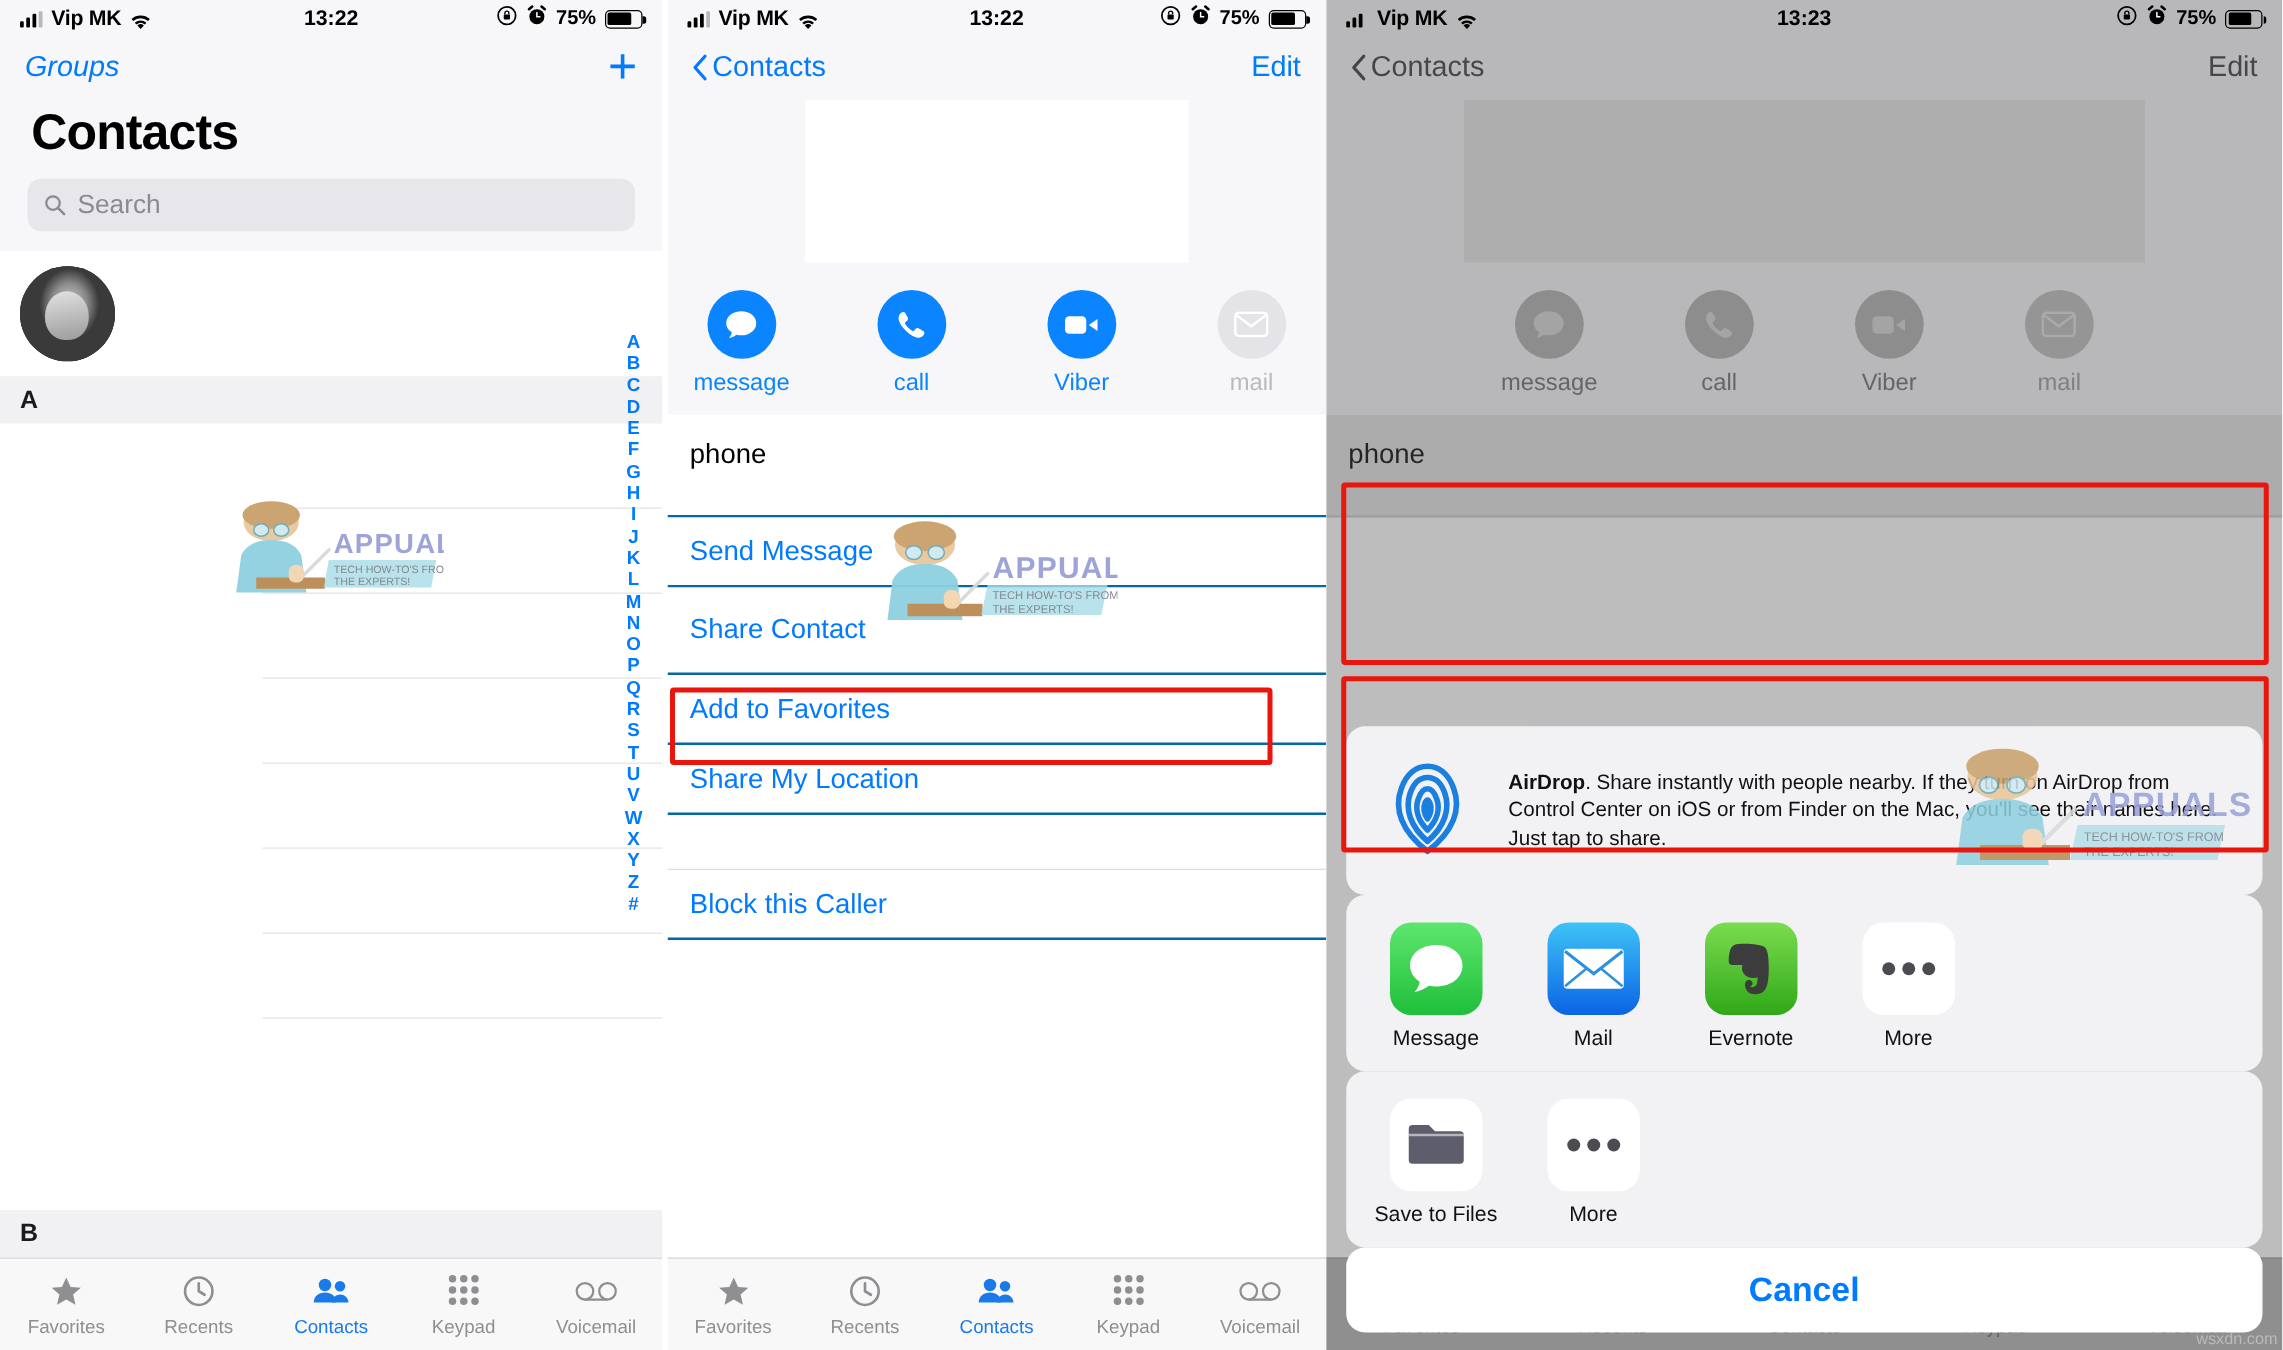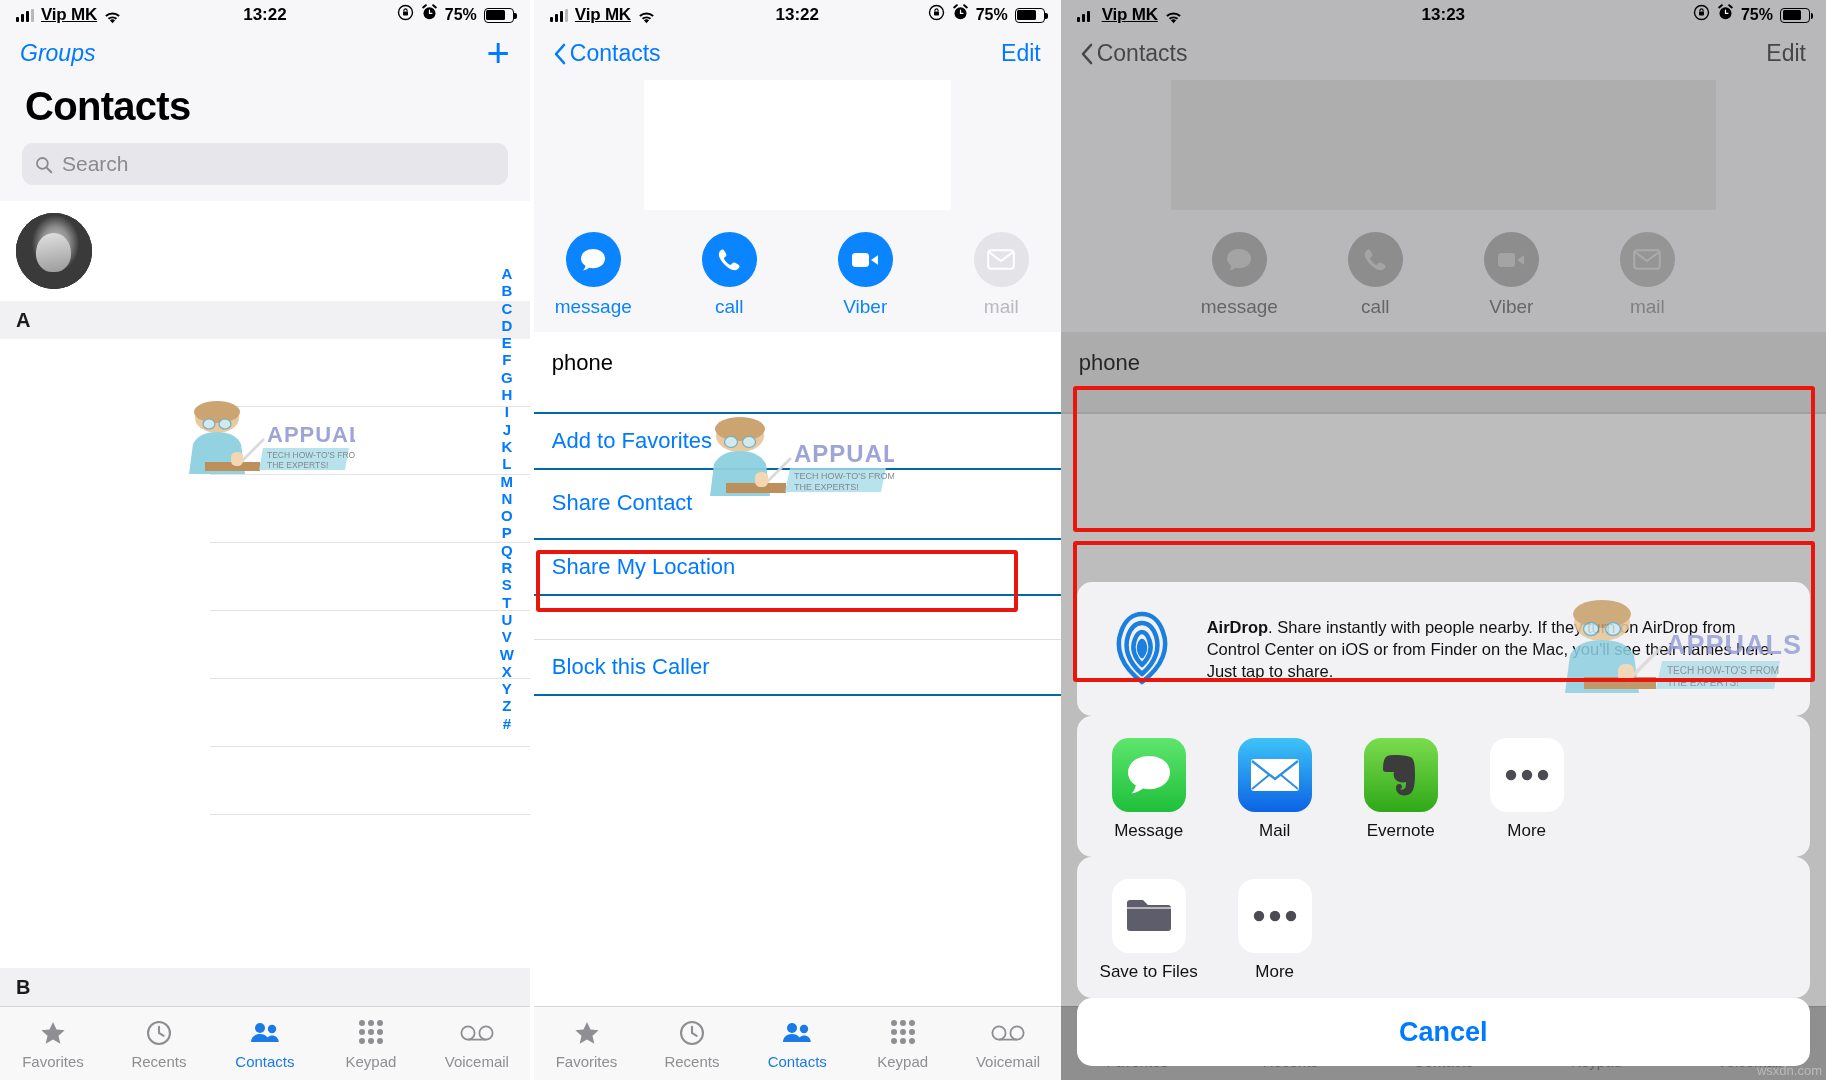--- a/index.html
+++ b/index.html
@@ -14,21 +14,21 @@
   .p2 { width: 528px; }
   .p3 { width: 767px; }
   .divider { width: 4px; background: #ffffff; height: 1080px; flex: 0 0 4px; }
 
   
   .statusbar {
     height: 30px; display: flex; align-items: center;
     padding: 0 16px; font-size: 17px; font-weight: 700; color: #000;
     position: relative; z-index: 5;
   }
-  .sb-left { display: flex; align-items: center; gap: 7px; text-decoration: underline; }
+  .sb-left { display: flex; align-items: center; gap: 7px; }
   .sb-center { position: absolute; left: 0; right: 0; text-align: center; font-size: 17px; font-weight: 600;}
   .sb-right { margin-left: auto; display: flex; align-items: center; gap: 7px; position: relative; z-index: 2;}
   .bars { display: flex; align-items: flex-end; gap: 2px; height: 13px; }
   .bars i { width: 3px; background: #000; border-radius: 1px; display: block; }
   .bars i:nth-child(1){height:5px}.bars i:nth-child(2){height:8px}
   .bars i:nth-child(3){height:11px}.bars i:nth-child(4){height:13px;background:#b8b8b8}
   .carrier { font-size: 17px; font-weight: 600; letter-spacing: -0.2px;}
   .wifi { width: 17px; height: 13px; position: relative; }
   .battpct { font-size: 16px; font-weight: 600;}
   .batt { width: 30px; height: 15px; border: 1.6px solid #000; border-radius: 4px; position: relative; padding: 1.5px;}
@@ -397,22 +397,23 @@
               </svg>
           </span>
           <span class="alabel dim">mail</span>
         </div>
       </div>
     </div>
 
     <div class="listitem ph">
       <span>phone</span>
     </div>
+    <div class="listitem link">Send Message</div>
+    <div class="listitem link" style="padding-top:20px;padding-bottom:22px;">Share Contact</div>
     <div class="listitem link">Add to Favorites</div>
-    <div class="listitem link" style="padding-top:20px;padding-bottom:22px;">Share Contact</div>
     <div class="listitem link">Share My Location</div>
     <div class="spacer"></div>
     <div class="listitem link">Block this Caller</div>
 
     <div class="wm" style="left:160px; top:410px; width:200px; height:100px;">
       <svg width="200" height="100" viewBox="0 0 200 100">
         <ellipse cx="46" cy="26" rx="24" ry="16" fill="#e8c79a"></ellipse>
         <ellipse cx="46" cy="19" rx="25" ry="12" fill="#c9a06a"></ellipse>
         <ellipse cx="37" cy="32" rx="6.5" ry="5.5" fill="#cfe9ef" stroke="#6aa8b8" stroke-width="1.2"></ellipse>
         <ellipse cx="55" cy="32" rx="6.5" ry="5.5" fill="#cfe9ef" stroke="#6aa8b8" stroke-width="1.2"></ellipse>

